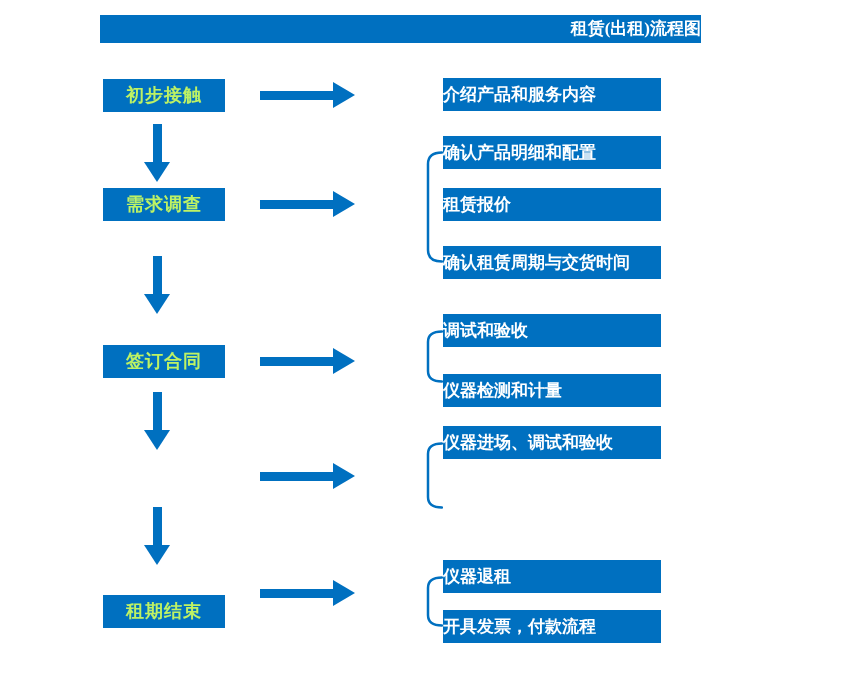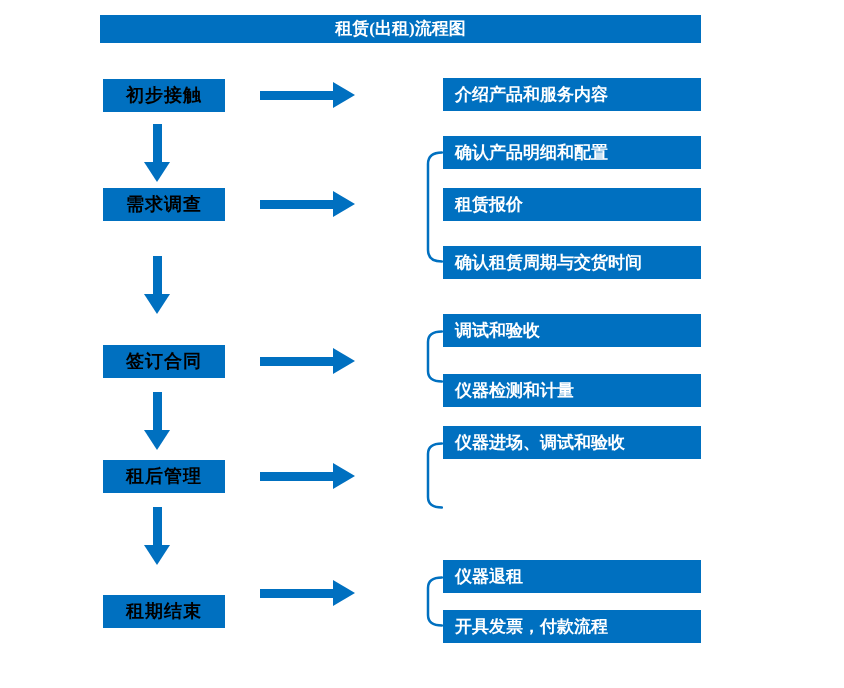--- a/index.html
+++ b/index.html
@@ -19,47 +19,46 @@
     position: absolute;
     left: 100px;
     top: 15px;
     width: 601px;
     height: 28px;
     background: #0070C0;
     color: #ffffff;
     font-size: 17px;
     font-weight: bold;
     line-height: 28px;
-    text-align: center;
+    text-align: right;
   }
   .stage-box {
     position: absolute;
     left: 103px;
     width: 122px;
     height: 33px;
     background: #0070C0;
-    color: #000000;
+    color: #bef264;
     font-size: 18px;
     font-weight: bold;
     line-height: 33px;
     text-align: center;
     letter-spacing: 1px;
   }
   .detail-box {
     position: absolute;
     left: 443px;
-    width: 258px;
+    width: 218px;
     height: 33px;
     background: #0070C0;
     color: #ffffff;
     font-size: 17px;
     font-weight: bold;
     line-height: 33px;
     text-align: left;
-    padding-left: 12px;
     box-sizing: border-box;
   }
   
   .h-arrow {
     position: absolute;
     left: 260px;
     width: 95px;
     height: 26px;
   }
   .h-arrow .shaft {
@@ -122,21 +121,20 @@
 
 <div class="canvas">
 
   <div class="title-bar">
     <span>租赁(出租)流程图</span>
   </div>
 
   <div class="stage-box" style="top:79px">初步接触</div>
   <div class="stage-box" style="top:345px">签订合同</div>
   <div class="stage-box" style="top:188px">需求调查</div>
-  <div class="stage-box" style="top:460px">租后管理</div>
   <div class="stage-box" style="top:595px">租期结束</div>
 
   <div class="v-arrow" style="top:124px">
     <div class="shaft"></div>
     <div class="head"></div>
   </div>
   <div class="v-arrow" style="top:256px">
     <div class="shaft"></div>
     <div class="head"></div>
   </div>

